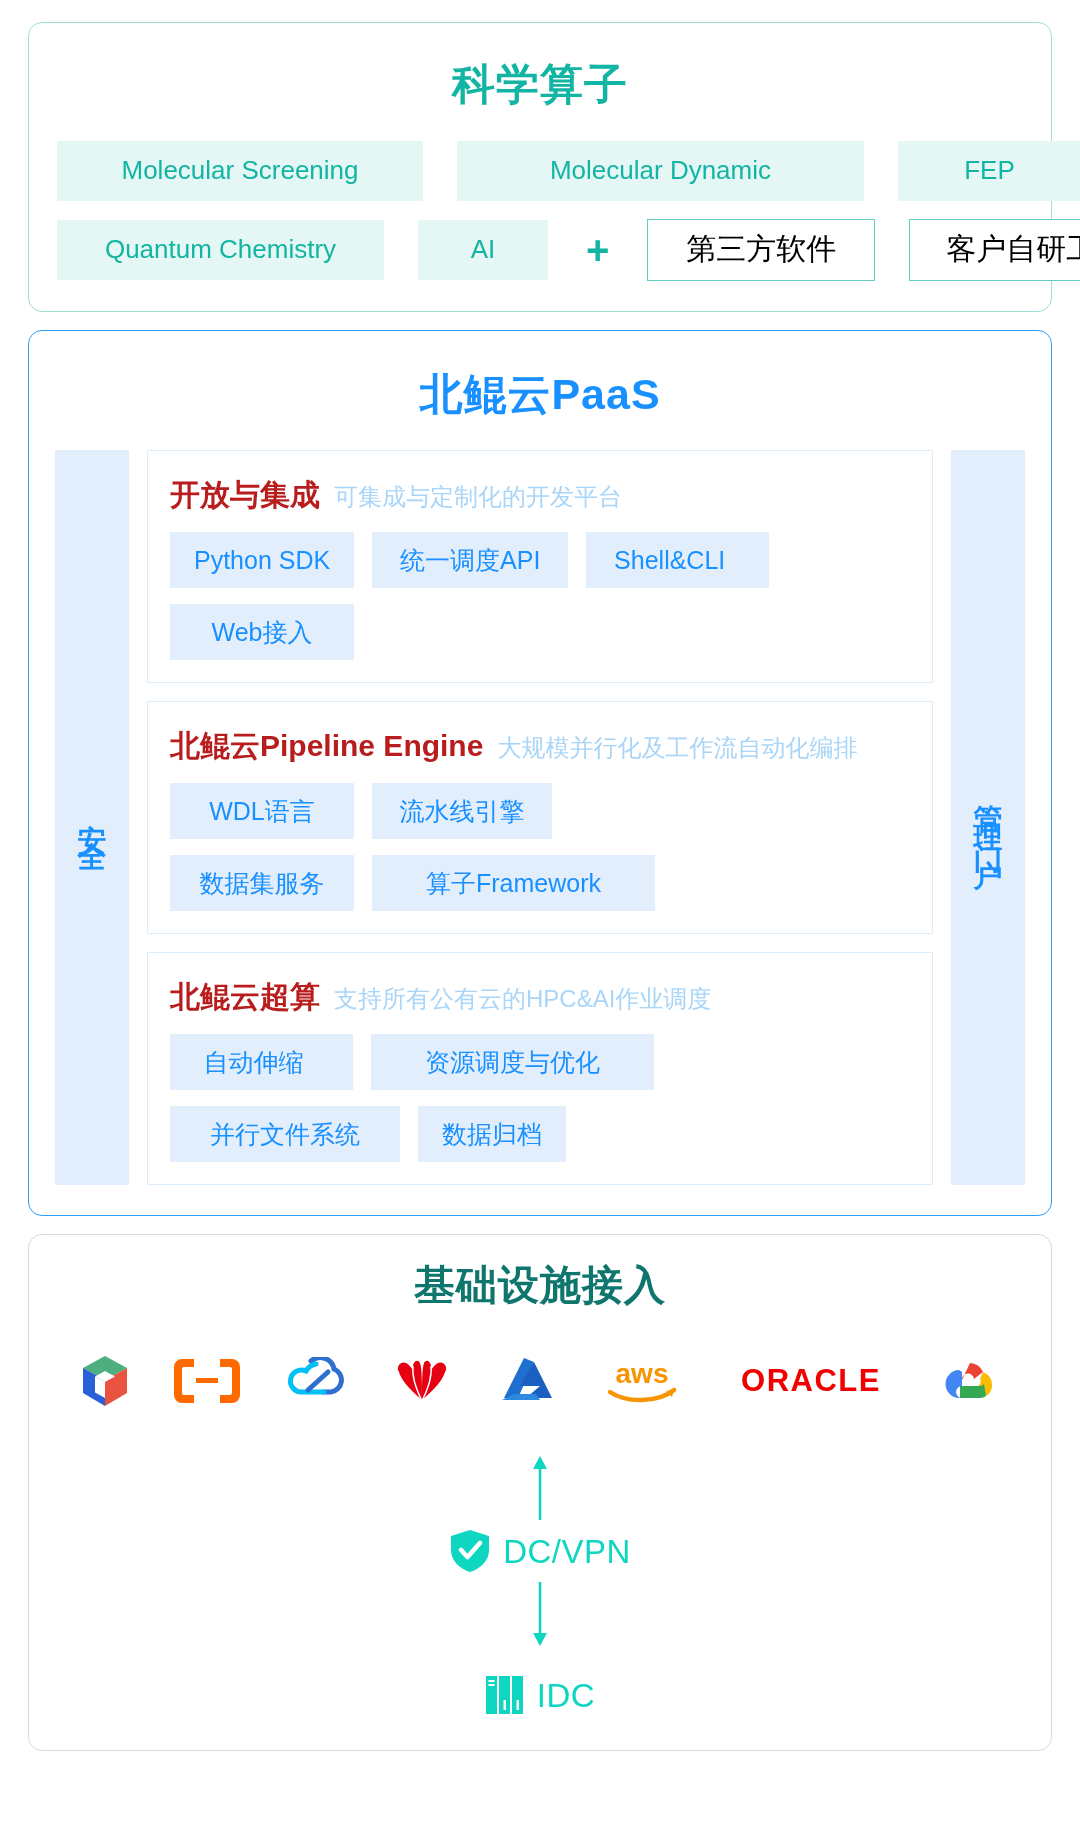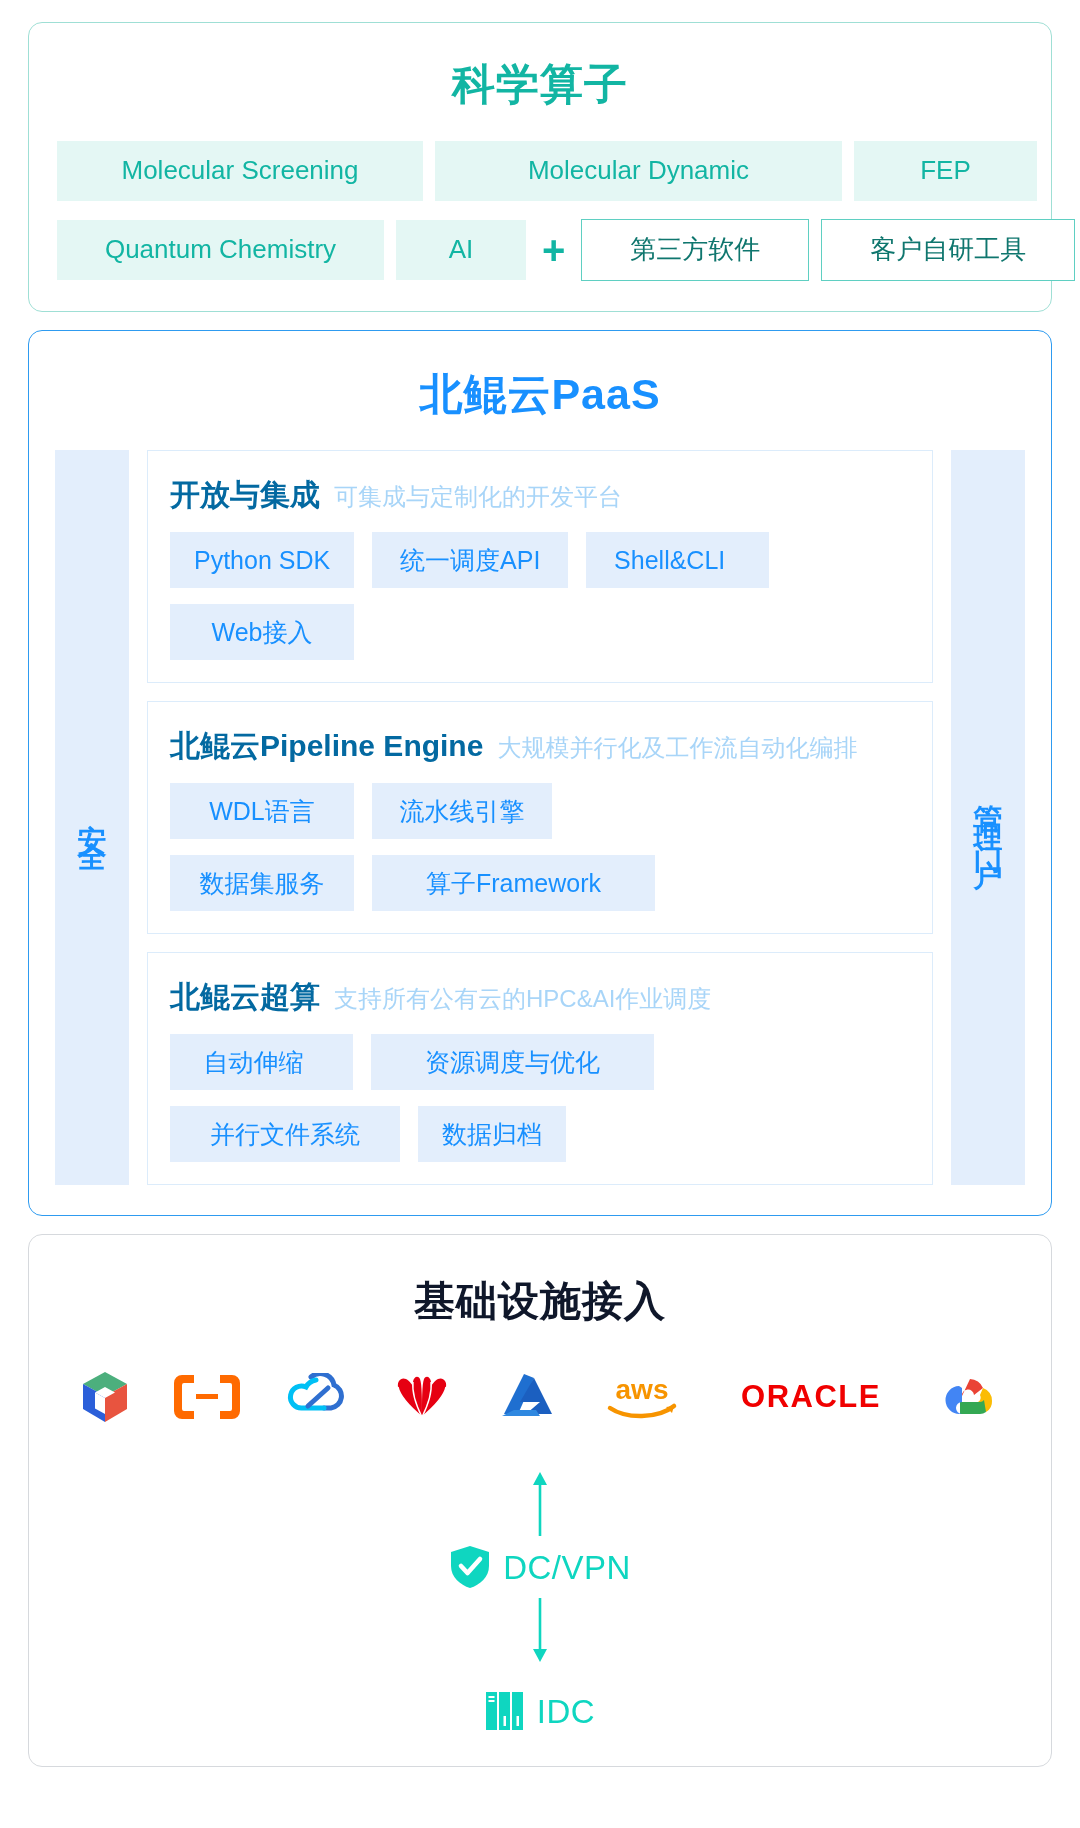--- a/index.html
+++ b/index.html
@@ -34,47 +34,47 @@
   .card-infra   { border: 1.5px solid #d6d9dd; padding: 26px 28px 34px 28px; }
 
   .card-title {
     text-align: center;
     font-weight: bold;
     letter-spacing: 1px;
     line-height: 1.2;
   }
   .title-science { color: #12b5a3; font-size: 43px; margin: 14px 0 30px 0; }
   .title-paas    { color: #1890ff; font-size: 43px; margin: 14px 0 30px 0; }
-  .title-infra   { color: #0f172a; font-size: 41px; margin: 16px 0 42px 0; }
+  .title-infra   { color: #0f766e; font-size: 41px; margin: 0 0 42px 0; }
 
   
   .sci-row {
     display: flex;
     align-items: center;
-    gap: 12px;
+    gap: 34px;
     margin-bottom: 18px;
     justify-content: space-between;
   }
   .sci-row:last-child { margin-bottom: 0; }
   .chip-sci {
     background: #e4f7f4;
     color: #12b5a3;
     font-size: 26px;
     height: 60px;
     display: flex;
     align-items: center;
     justify-content: center;
     padding: 0 26px;
     white-space: nowrap;
   }
   .chip-sci-outline {
     background: #ffffff;
     border: 1.5px solid #5fcfc2;
-    color: #0f766e;
-    font-size: 26px;
+    color: #000000;
+    font-size: 30px;
     height: 60px;
     display: flex;
     align-items: center;
     justify-content: center;
     padding: 0 26px;
     white-space: nowrap;
   }
   .w-ms  { flex: 0 0 314px; }
   .w-md  { flex: 0 0 355px; }
   .w-fep { flex: 0 0 131px; }
@@ -125,21 +125,21 @@
     box-sizing: border-box;
   }
   .panel-head {
     display: flex;
     align-items: baseline;
     gap: 14px;
     margin: 6px 0 16px 0;
     flex-wrap: nowrap;
   }
   .panel-title {
-    color: #0369a1;
+    color: #b91c1c;
     font-size: 30px;
     font-weight: bold;
     white-space: nowrap;
   }
   .panel-sub {
     color: #a8d5f8;
     font-size: 24px;
     white-space: nowrap;
   }
   .chip-row {

